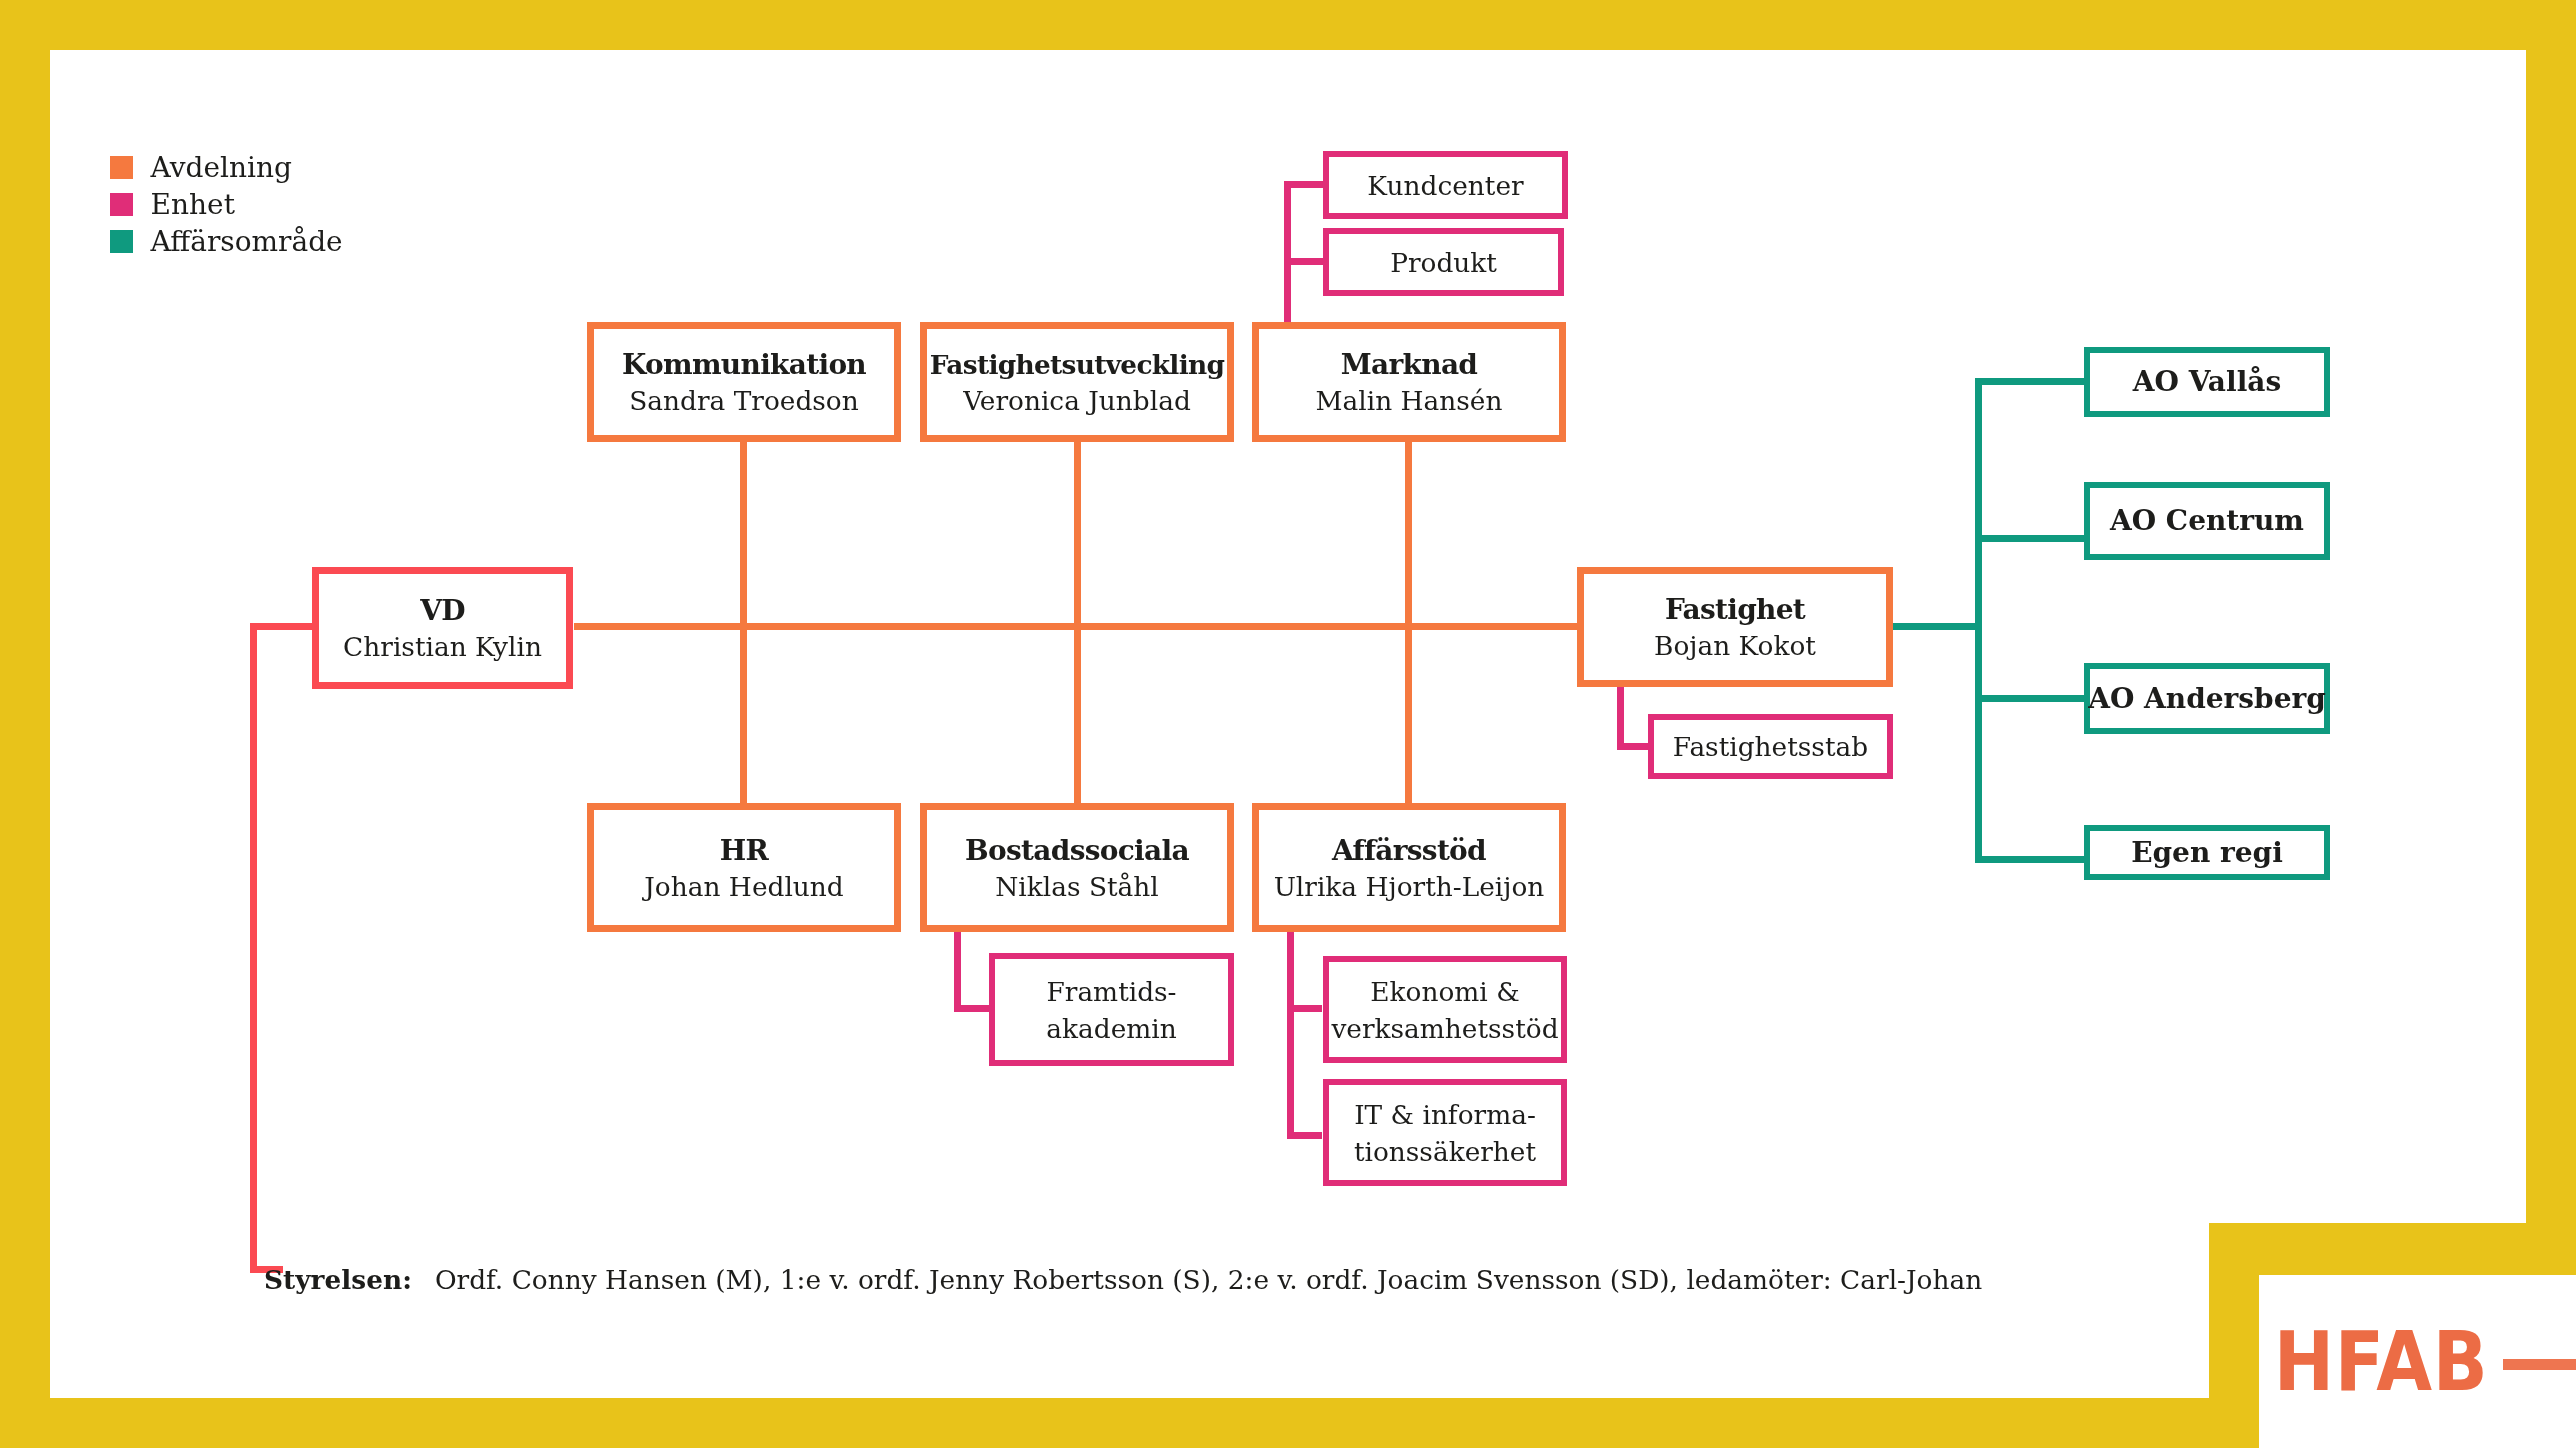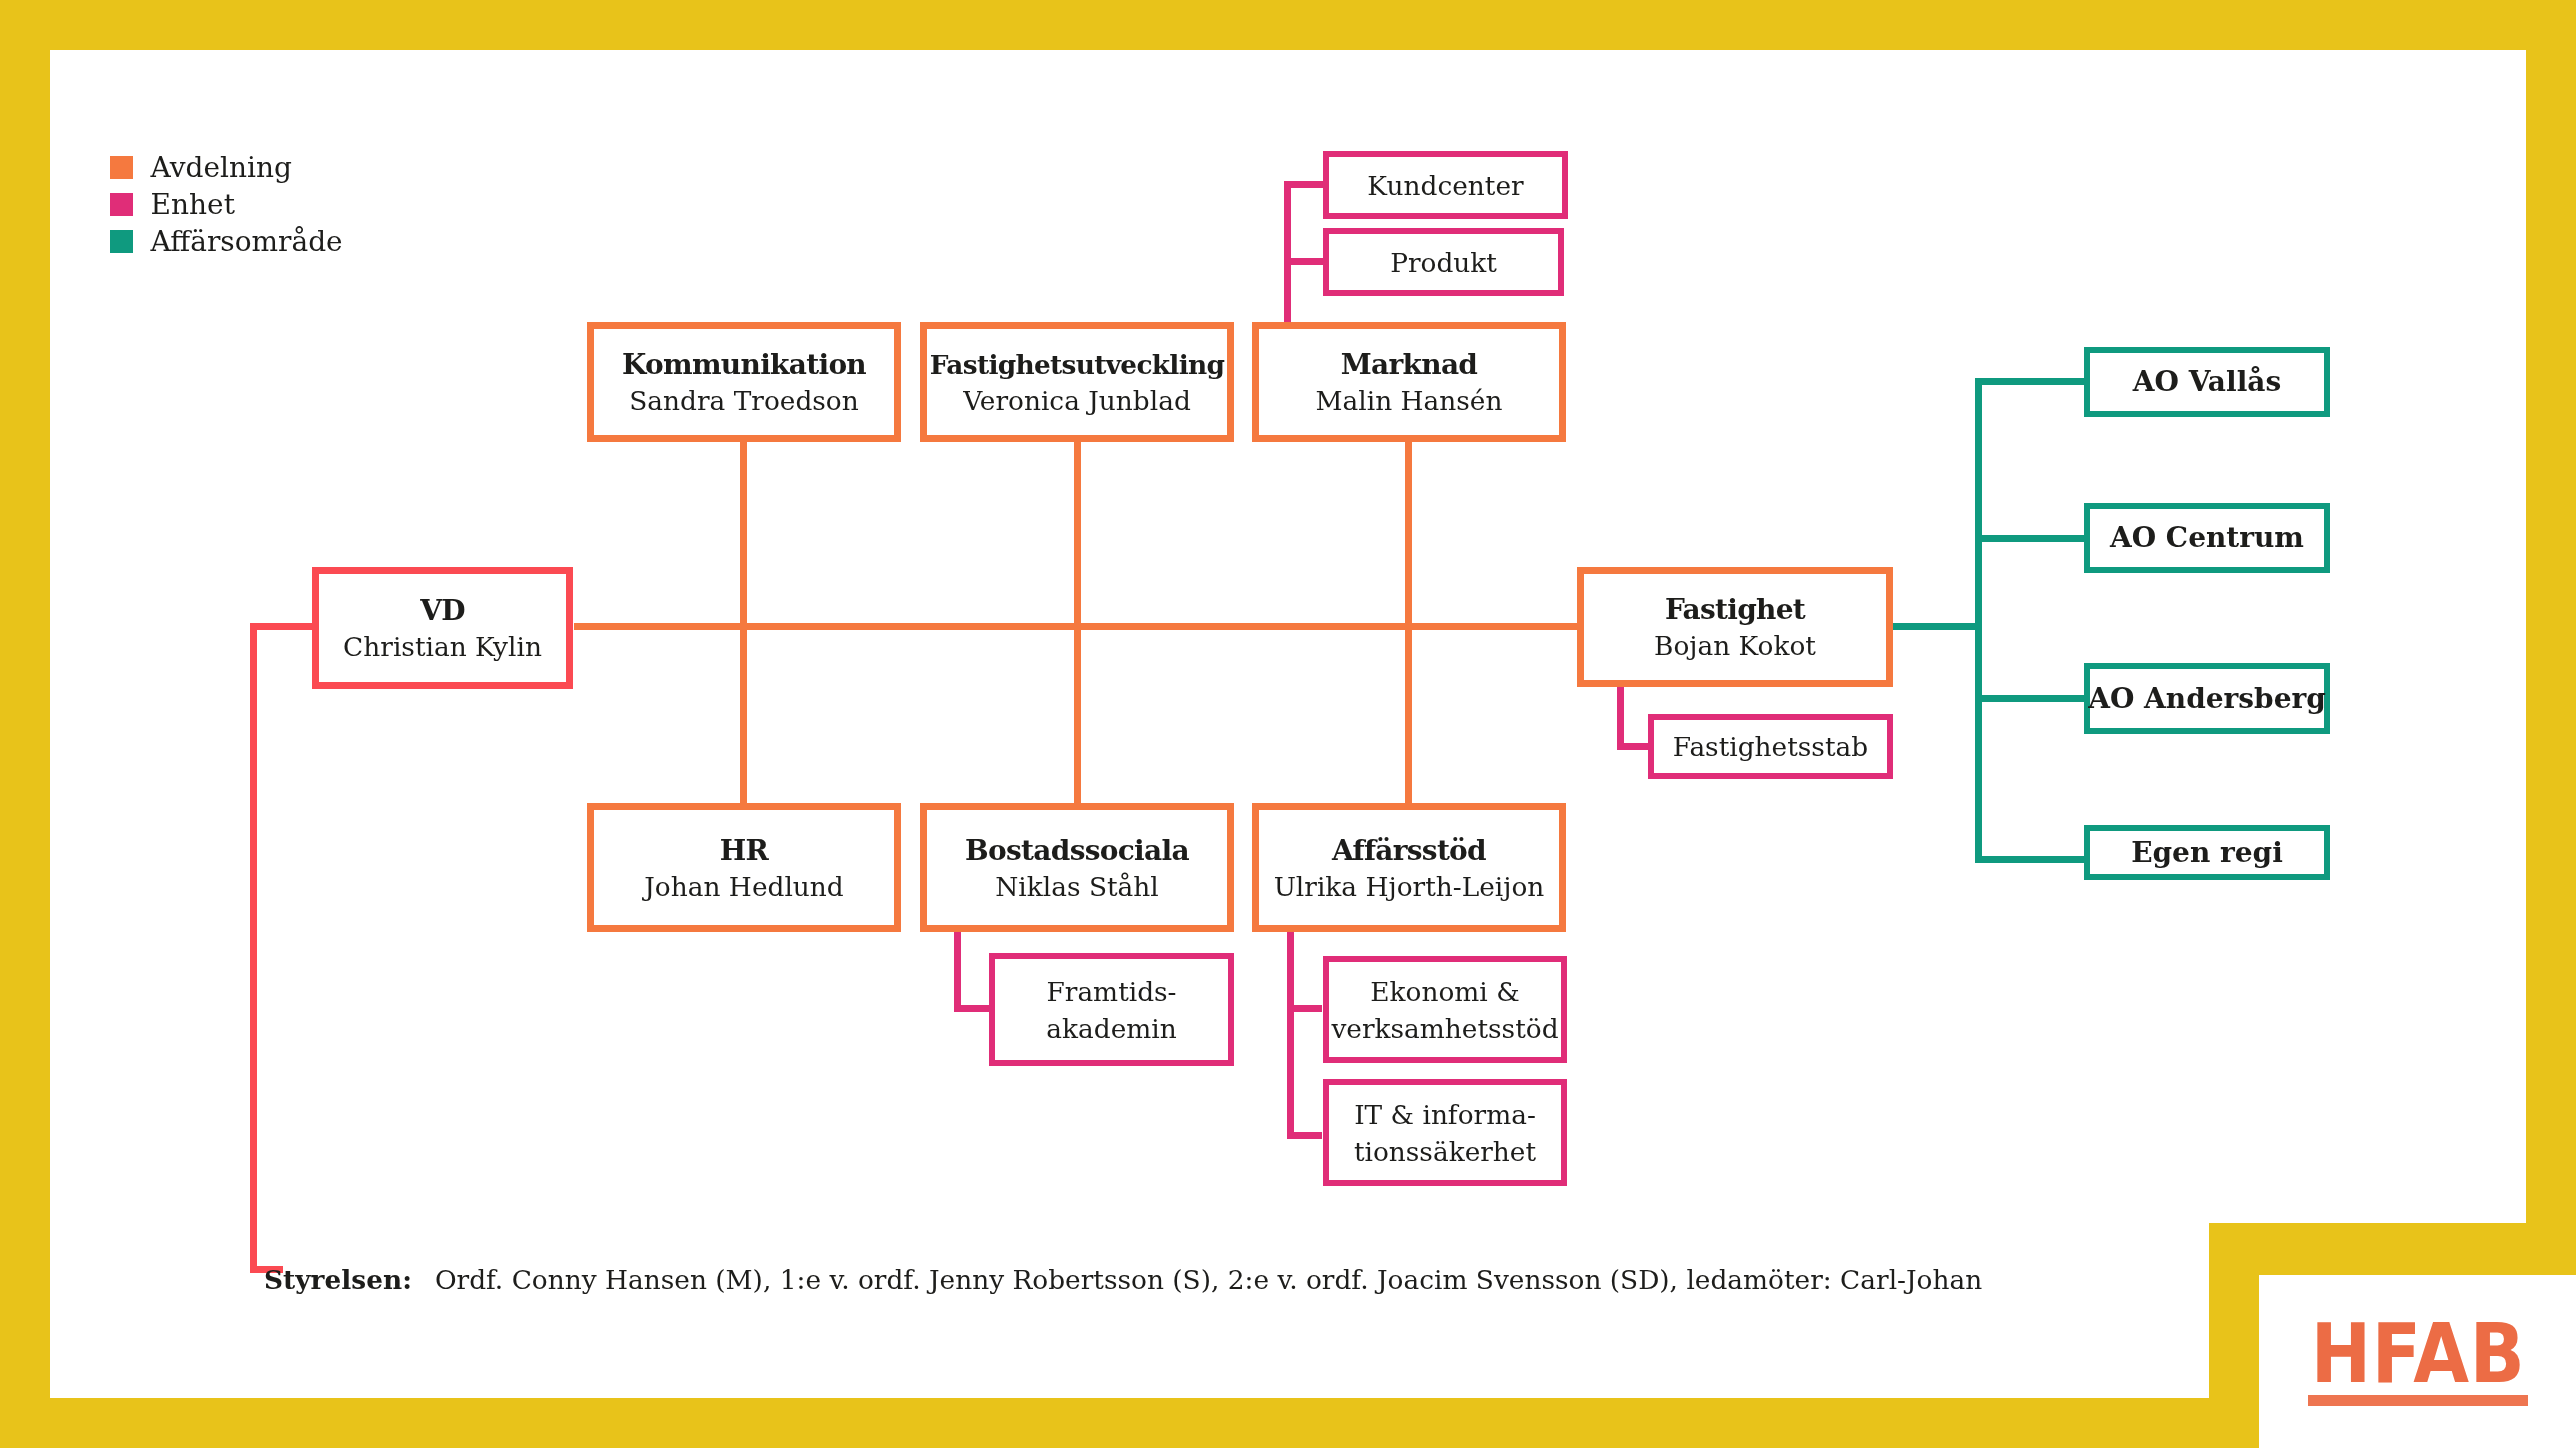--- a/index.html
+++ b/index.html
@@ -16,21 +16,21 @@
     position:relative;
     width:2576px;height:1448px;
     background:var(--yellow);
     font-family:"DejaVu Serif","Liberation Serif",serif;
     color:var(--ink);
     overflow:hidden;
   }
   .white-main{position:absolute;left:50px;top:50px;width:2476px;height:1348px;background:#fff;}
   .corner-notch{position:absolute;left:2209px;top:1223px;width:367px;height:225px;background:var(--yellow);}
   .logo-box{position:absolute;left:2259px;top:1275px;width:317px;height:173px;background:#fff;
-    display:flex;flex-direction:column;align-items:center;justify-content:center;}
+    display:flex;align-items:center;justify-content:center;}
   .logo-text{
     font-family:"DejaVu Sans","Liberation Sans",sans-serif;
     font-weight:bold;font-size:82px;line-height:73px;color:var(--logo-orange);
     transform:scaleX(.88);letter-spacing:0.7px;
   }
   .logo-underline{width:220px;height:11px;background:#ee7550;margin-top:5.9px;}
 
   .line{position:absolute;}
   .l-orange{background:var(--orange);}
   .l-pink{background:var(--pink);}
@@ -167,21 +167,21 @@
 verksamhetsstöd</div>
   </div>
   <div class="box b-pink" style="left:1323px;top:1079px;width:244px;height:107px">
     <div class="single">IT &amp; informa-
 tionssäkerhet</div>
   </div>
 
   <div class="box b-teal" style="left:2084px;top:347px;width:246px;height:70px">
     <div class="teal-label">AO Vallås</div>
   </div>
-  <div class="box b-teal" style="left:2084px;top:503px;width:246px;height:70px">
+  <div class="box b-teal" style="left:2084px;top:482px;width:246px;height:78px">
     <div class="teal-label">AO Centrum</div>
   </div>
   <div class="box b-teal" style="left:2084px;top:663px;width:246px;height:71px">
     <div class="teal-label">AO Andersberg</div>
   </div>
   <div class="box b-teal" style="left:2084px;top:825px;width:246px;height:55px">
     <div class="teal-label">Egen regi</div>
   </div>
 
   <div class="styrelsen">

